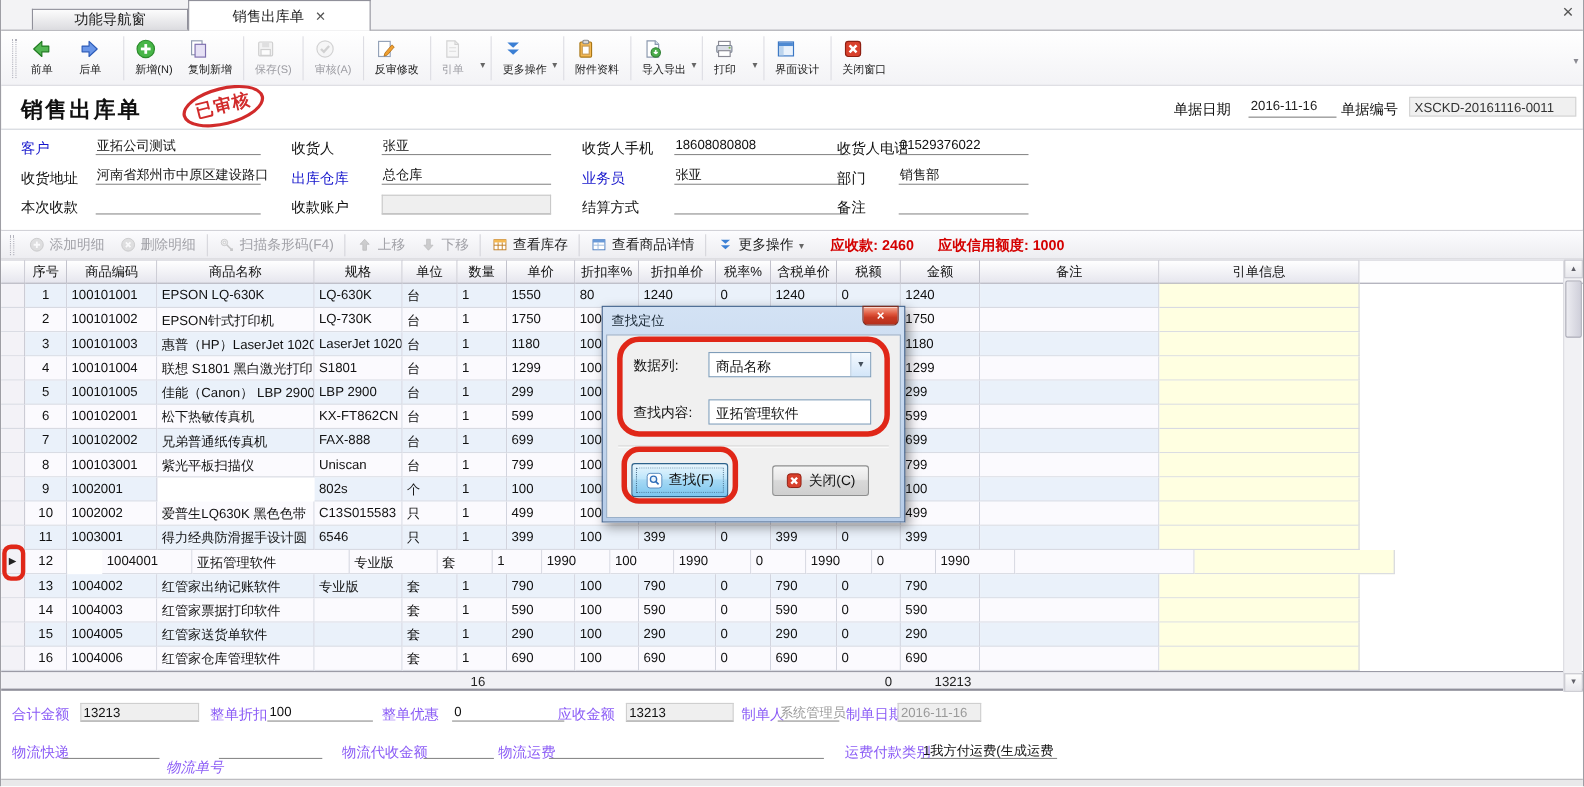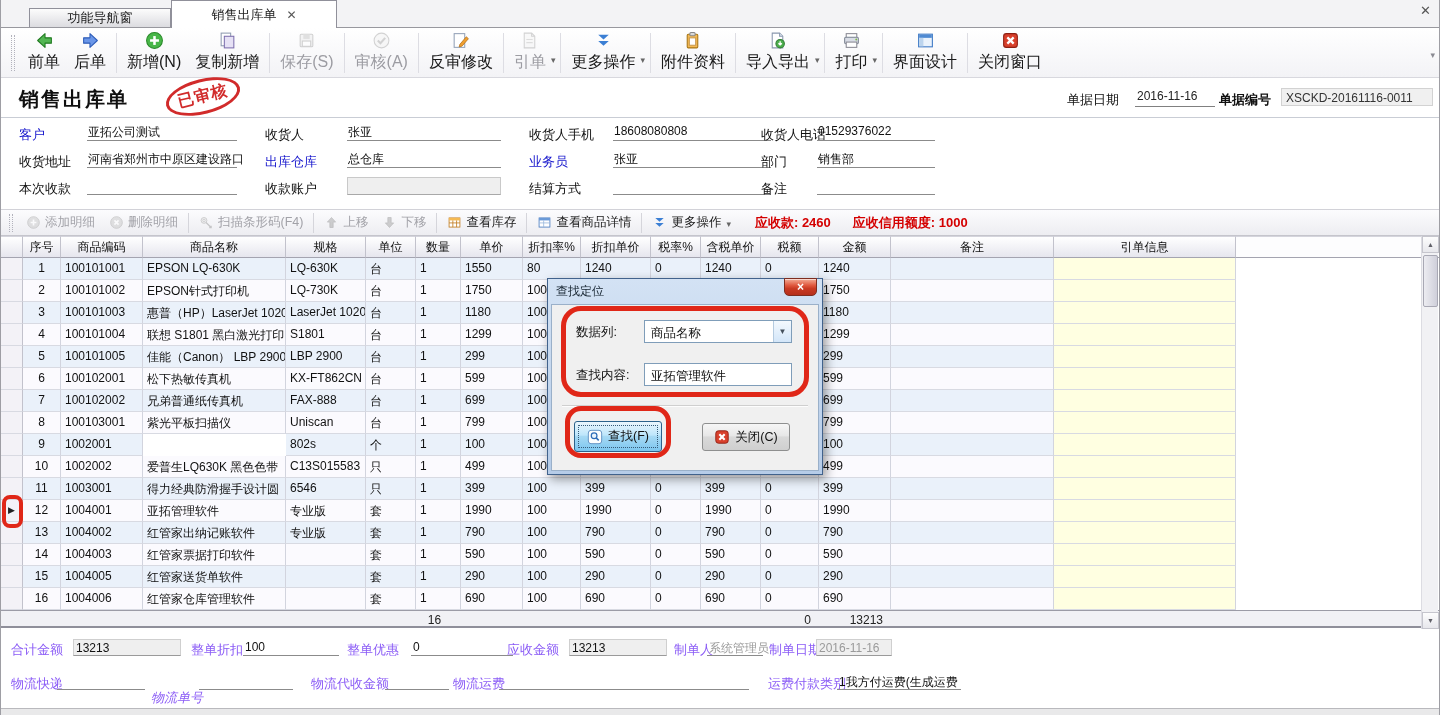--- a/index.html
+++ b/index.html
@@ -17,22 +17,22 @@
   .tab.active { background:#fff; min-width:166px; position:relative; z-index:2; margin-bottom:-1px; height:28px; }
   .tab-close { font-size:12px; color:#555; line-height:1; }
   .tabbar-closeall { position:absolute; right:8px; top:3px; font-size:13px; color:#555; }
 
   
   .toolbar { position:absolute; left:0; top:28px; width:100%; height:50px;
              background:linear-gradient(#ffffff,#f3f3f6); border-bottom:1px solid #d8d8de;
              display:flex; align-items:center; padding-left:10px; }
   .grip { width:4px; height:36px; border-left:1px dotted #b2b2bc; border-right:1px dotted #b2b2bc; margin-right:6px; }
   .tbwrap { display:flex; align-items:center; }
-  .tbtn { display:flex; flex-direction:column; align-items:center; justify-content:center;
-          min-width:44px; height:46px; padding:2px 7px 3px; gap:2px; font-size:16px; color:#1a1a1a; cursor:pointer; }
+  .tbtn { display:flex; flex-direction:column; justify-content:center;
+          min-width:44px; height:46px; padding:2px 7px 3px; gap:2px; font-size:10px; color:#1a1a1a; cursor:pointer; }
   .tbtn svg { width:19px; height:19px; }
   .tbtn.disabled { color:#9c9ca2; cursor:default; }
   .tbtn.disabled svg { opacity:.45; filter:grayscale(1); }
   .caret { font-size:9px; color:#666; margin:14px 2px 0 -2px; }
   .vsep { width:1px; height:40px; background:#dddde3; margin:0 3px; }
   .toolbar-overflow { position:absolute; right:4px; top:22px; font-size:9px; color:#8a8a92; }
 
   
   .dochead { position:absolute; left:0; top:78px; width:100%; height:40px; border-bottom:1px solid #c9cdd5; }
   .doc-title { position:absolute; left:18px; top:8px; font-size:20px; font-weight:bold; color:#101010; letter-spacing:2px; }
@@ -325,21 +325,21 @@
         </div>
       </div>
     <span class="toolbar-overflow">▾</span>
   </div>
 
   <div class="dochead">
     <span class="doc-title">销售出库单</span>
     <span class="stamp">已审核</span>
     <span class="dh-label" style="left:1066px;">单据日期</span>
     <span class="dh-underline" style="left:1134px;width:80px;">2016-11-16</span>
-    <span class="dh-label" style="left:1218px;font-weight:bold;">单据编号</span>
+    <span class="dh-label" style="left:1218px;">单据编号</span>
     <span class="dh-box" style="left:1280px;width:152px;">XSCKD-20161116-0011</span>
   </div>
 
   <div class="formarea" id="form-area">
       <span class="f-label blue" style="left: 18px; top: 8px;">客户</span>
       <div class="f-field" style="left: 86px; top: 5px; width: 150px;">亚拓公司测试</div>
       <span class="f-label" style="left: 264px; top: 8px;">收货人</span>
       <div class="f-field" style="left: 346px; top: 5px; width: 154px;">张亚</div>
       <span class="f-label" style="left: 528px; top: 8px;">收货人手机</span>
       <div class="f-field" style="left: 612px; top: 5px; width: 158px;">18608080808</div>
@@ -681,21 +681,21 @@
           <div class="td" style="width: 50px;">0</div>
           <div class="td" style="width: 60px;">399</div>
           <div class="td" style="width: 58px;">0</div>
           <div class="td" style="width: 72px;">399</div>
           <div class="td" style="width: 163px;"></div>
           <div class="td yellow" style="width: 182px;"></div>
         </div>
         <div class="tr even">
           <div class="td ind" style="width: 22px;">▶</div>
           <div class="td" style="width: 38px; text-align: center;">12</div>
-          <div class="td" style="width: 82px;">1004001</div>
+          <div class="td" style="width: 82px; margin-left: 32px;">1004001</div>
           <div class="td" style="width: 143px;">亚拓管理软件</div>
           <div class="td" style="width: 80px;">专业版</div>
           <div class="td" style="width: 50px;">套</div>
           <div class="td" style="width: 45px;">1</div>
           <div class="td" style="width: 62px;">1990</div>
           <div class="td" style="width: 58px;">100</div>
           <div class="td" style="width: 70px;">1990</div>
           <div class="td" style="width: 50px;">0</div>
           <div class="td" style="width: 60px;">1990</div>
           <div class="td" style="width: 58px;">0</div>

